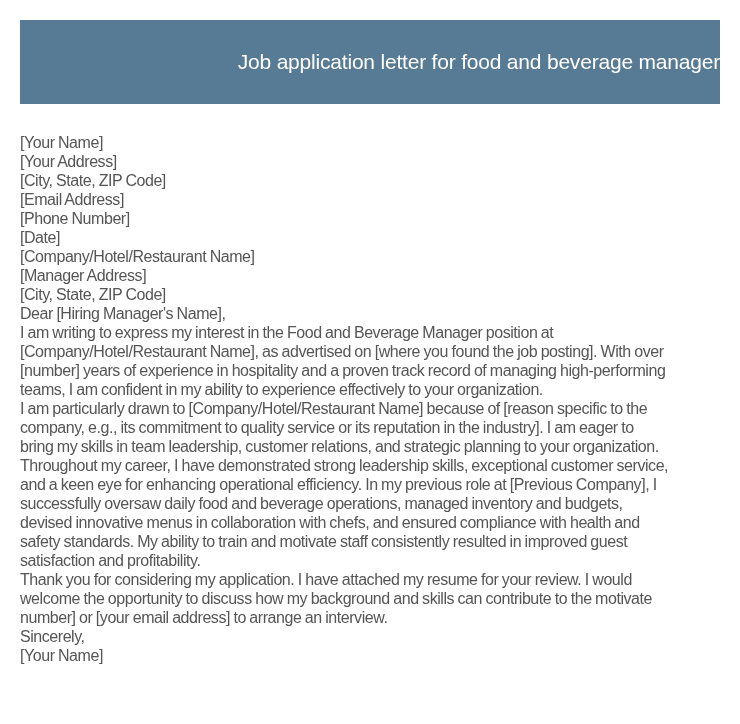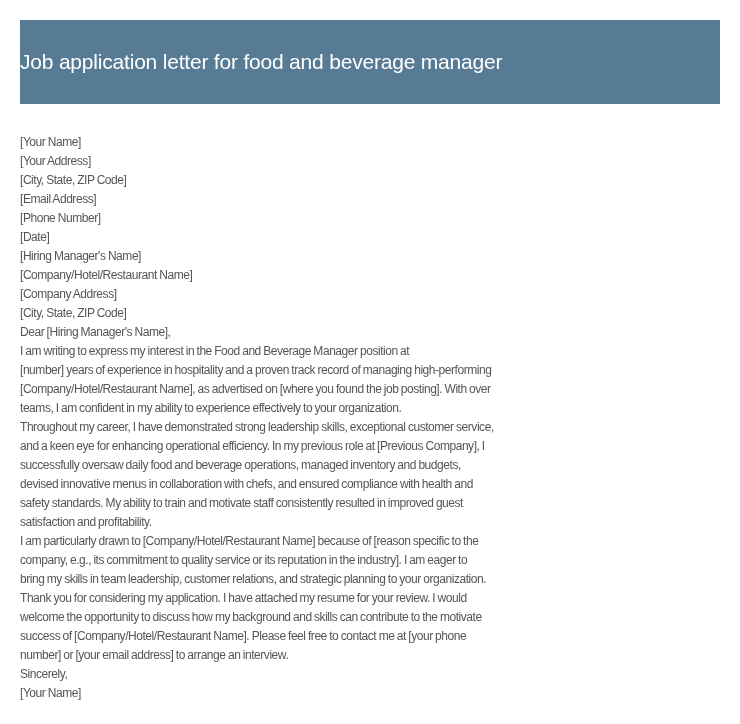--- a/index.html
+++ b/index.html
@@ -1,31 +1,31 @@
 <!DOCTYPE html>
 <html><head>
 <meta charset="utf-8">
 <style>
   html, body { margin: 0; padding: 0; background: #ffffff; }
   body { width: 740px; height: 724px; position: relative; overflow: hidden; }
   .header {
     position: absolute; left: 20px; top: 20px; width: 700px; height: 84px;
     background: #577b94;
-    display: flex; align-items: center; justify-content: flex-start;
+    display: flex; align-items: center; justify-content: flex-end;
   }
   .header-title {
     color: #ffffff;
     font-family: "Liberation Sans", sans-serif;
     font-size: 21px;
     letter-spacing: -0.2px;
   }
   .letter {
     position: absolute; left: 20px; top: 133px; width: 705px;
     font-family: "Liberation Sans", sans-serif;
-    font-size: 12px;
+    font-size: 16px;
     line-height: 19px;
     color: #555555;
     letter-spacing: -0.45px;
     word-spacing: -0.5px;
   }
   .letter .line { display: block; white-space: nowrap; }
   .letter .para { display: block; }
 </style>
 </head>
 <body>
@@ -37,48 +37,46 @@
 <div class="letter">
   <div>
     <span class="line">[Your Name]</span>
     <span class="line">[Your Address]</span>
     <span class="line">[City, State, ZIP Code]</span>
     <span class="line">[Email Address]</span>
     <span class="line">[Phone Number]</span>
     <span class="line">[Date]</span>
   </div>
   <div>
-    <span class="line">[Hiring Manager's Name]</span>
     <span class="line">[Company/Hotel/Restaurant Name]</span>
-    <span class="line">[Company Address]</span>
+    <span class="line">[Manager Address]</span>
     <span class="line">[City, State, ZIP Code]</span>
   </div>
   <span class="line">Dear [Hiring Manager's Name],</span>
 
   <div class="para">
     <span class="line">I am writing to express my interest in the Food and Beverage Manager position at</span>
+    <span class="line">[Company/Hotel/Restaurant Name], as advertised on [where you found the job posting]. With over</span>
     <span class="line">[number] years of experience in hospitality and a proven track record of managing high-performing</span>
-    <span class="line">[Company/Hotel/Restaurant Name], as advertised on [where you found the job posting]. With over</span>
     <span class="line">teams, I am confident in my ability to experience effectively to your organization.</span>
+  </div>
+  <div class="para">
+    <span class="line">I am particularly drawn to [Company/Hotel/Restaurant Name] because of [reason specific to the</span>
+    <span class="line">company, e.g., its commitment to quality service or its reputation in the industry]. I am eager to</span>
+    <span class="line">bring my skills in team leadership, customer relations, and strategic planning to your organization.</span>
   </div>
   <div class="para">
     <span class="line">Throughout my career, I have demonstrated strong leadership skills, exceptional customer service,</span>
     <span class="line">and a keen eye for enhancing operational efficiency. In my previous role at [Previous Company], I</span>
     <span class="line">successfully oversaw daily food and beverage operations, managed inventory and budgets,</span>
     <span class="line">devised innovative menus in collaboration with chefs, and ensured compliance with health and</span>
     <span class="line">safety standards. My ability to train and motivate staff consistently resulted in improved guest</span>
     <span class="line">satisfaction and profitability.</span>
   </div>
   <div class="para">
-    <span class="line">I am particularly drawn to [Company/Hotel/Restaurant Name] because of [reason specific to the</span>
-    <span class="line">company, e.g., its commitment to quality service or its reputation in the industry]. I am eager to</span>
-    <span class="line">bring my skills in team leadership, customer relations, and strategic planning to your organization.</span>
-  </div>
-  <div class="para">
     <span class="line">Thank you for considering my application. I have attached my resume for your review. I would</span>
     <span class="line">welcome the opportunity to discuss how my background and skills can contribute to the motivate</span>
-    <span class="line">success of [Company/Hotel/Restaurant Name]. Please feel free to contact me at [your phone</span>
     <span class="line">number] or [your email address] to arrange an interview.</span>
   </div>
 
   <span class="line">Sincerely,</span>
   <span class="line">[Your Name]</span>
 </div>
 
 </body></html>

